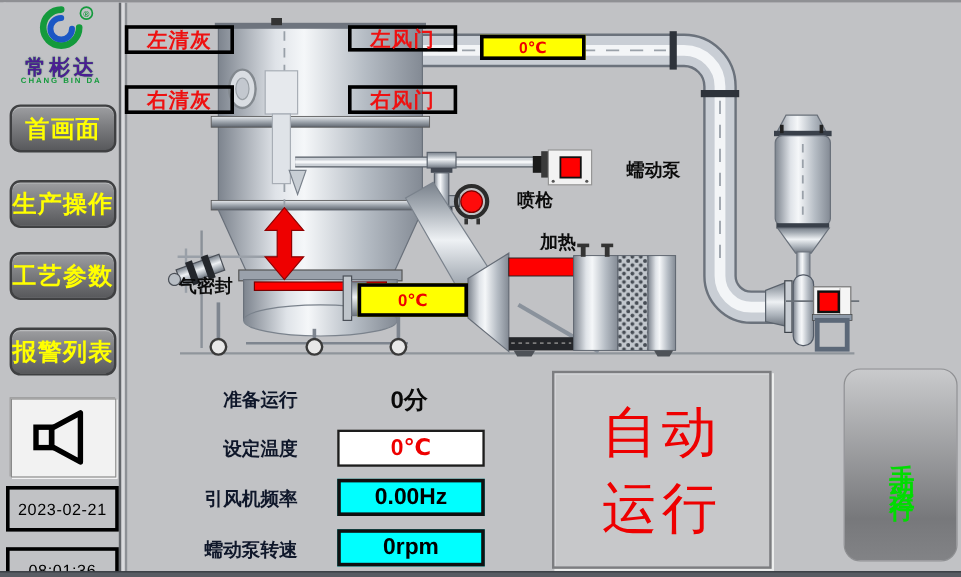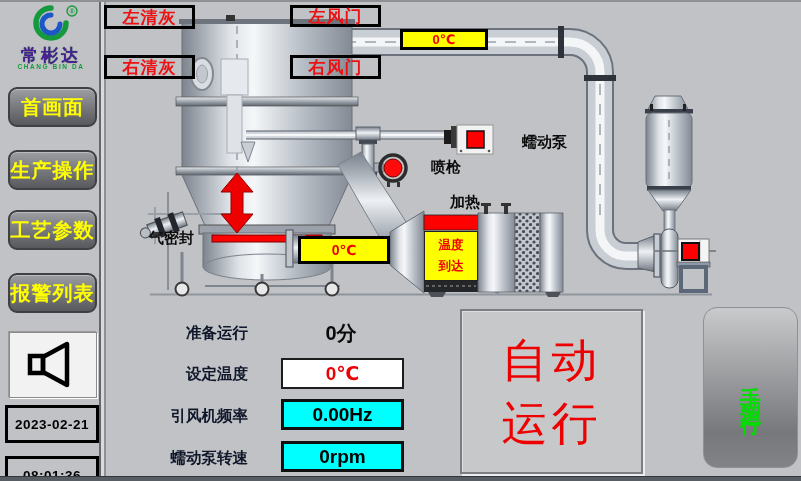--- a/index.html
+++ b/index.html
@@ -18,26 +18,26 @@
   .navbtn{position:absolute;left:8px;width:89px;height:40px;border:2px solid #3f4042;border-radius:9px;
           background:linear-gradient(#9d9ea1,#7c7d80 45%,#58595c);
           color:#ffff00;font-weight:bold;font-size:20px;letter-spacing:1px;
           display:flex;align-items:center;justify-content:center;
           box-shadow:inset 0 1px 0 #c9caccaa;cursor:pointer;}
   .mutebtn{position:absolute;left:9px;top:330px;width:88px;height:66px;background:#f2f2f2;
            border:1px solid #8a8a8a;box-shadow:1px 1px 0 #ffffff,-1px -1px 0 #9a9a9a;
            display:flex;align-items:center;justify-content:center;cursor:pointer;}
   .dtbox{position:absolute;left:5px;width:94px;height:38px;border:3px solid #000;
          display:flex;align-items:center;justify-content:center;
-         font-weight:bold;font-size:13.5px;color:#000;background:#c1c2c5;letter-spacing:.5px;}
+         font-weight:normal;font-size:13.5px;color:#000;background:#c1c2c5;letter-spacing:.5px;}
 
   
   .blkbtn{position:absolute;border:3px solid #000;color:#ee1111;font-weight:bold;font-size:17px;
           display:flex;align-items:center;justify-content:center;letter-spacing:1px;
-          background:transparent;cursor:pointer;}
+          background:transparent;cursor:pointer;margin-top:16px;}
 
   
   .tempbox{position:absolute;background:#ffff00;border:3px solid #000;color:#ee0000;
            font-weight:bold;display:flex;align-items:center;justify-content:center;}
   .heatbox{position:absolute;left:424px;top:229px;width:54px;height:50px;background:#ffff00;
            border:1px solid #222;color:#ee0000;font-weight:bold;font-size:12.5px;
            display:flex;flex-direction:column;align-items:center;justify-content:space-evenly;}
 
   .diaglabel{position:absolute;color:#0b0b0b;font-weight:bold;font-size:15px;white-space:nowrap;margin-left:21px;}
 
@@ -262,24 +262,20 @@
   </div>
 
   <div class="blkbtn" style="left:104px;top:3px;width:91px;height:24px">左清灰</div>
   <div class="blkbtn" style="left:104px;top:53px;width:91px;height:24px">右清灰</div>
   <div class="blkbtn" style="left:290px;top:3px;width:91px;height:22px">左风门</div>
   <div class="blkbtn" style="left:290px;top:53px;width:91px;height:24px">右风门</div>
 
   <div class="tempbox" style="left:400px;top:27px;width:88px;height:21px;font-size:13px">0℃</div>
   <div class="tempbox" style="left:298px;top:234px;width:92px;height:28px;font-size:14px">0℃</div>
 
-  <div class="heatbox">
-    <span>温度</span>
-    <span>到达</span>
-  </div>
 
   <div class="diaglabel" style="left:501px;top:131px">蠕动泵</div>
   <div class="diaglabel" style="left:410px;top:156px">喷枪</div>
   <div class="diaglabel" style="left:429px;top:191px">加热</div>
   <div class="diaglabel" style="left:128px;top:227px">气密封</div>
 
   <div class="strow-label" style="top:321px">准备运行</div>
   <div class="plainval" style="top:318px">0分</div>
 
   <div class="strow-label" style="top:362px">设定温度</div>

